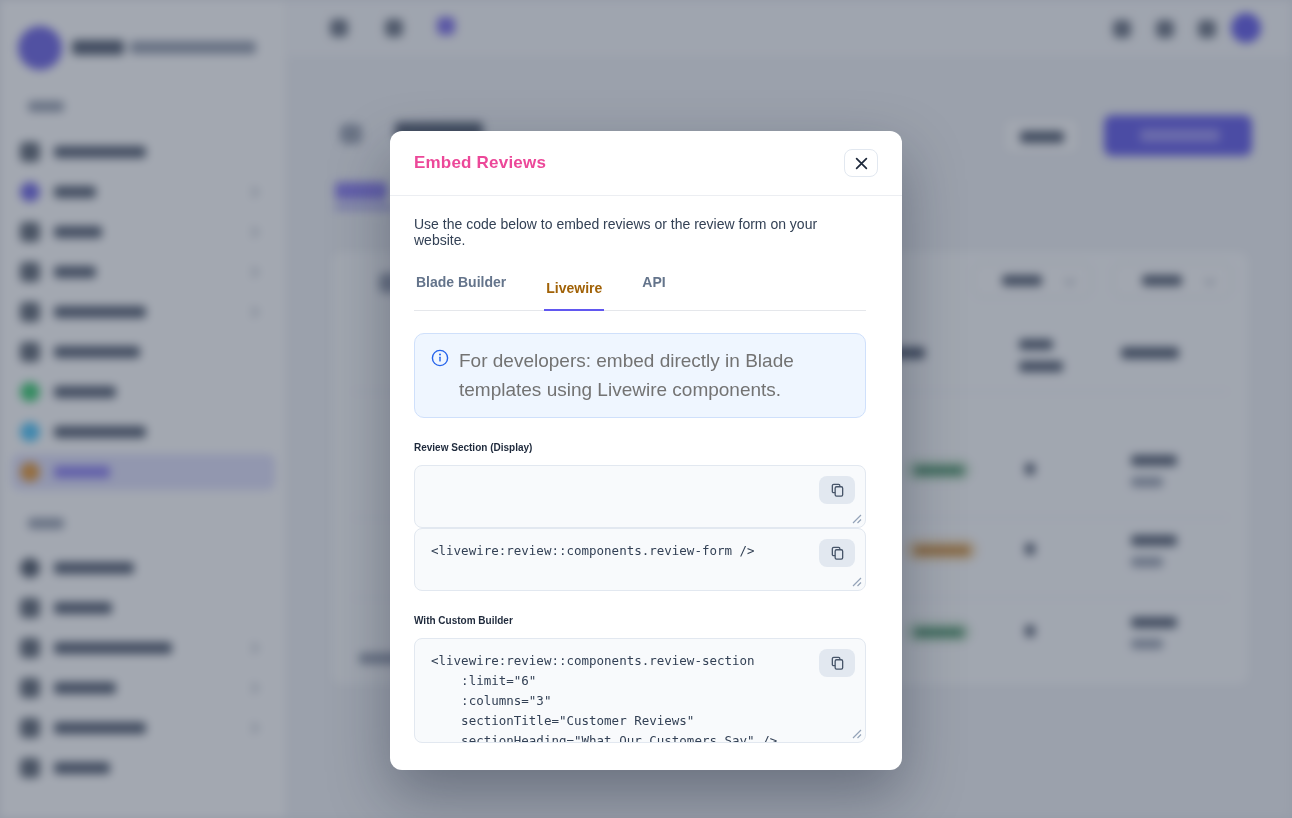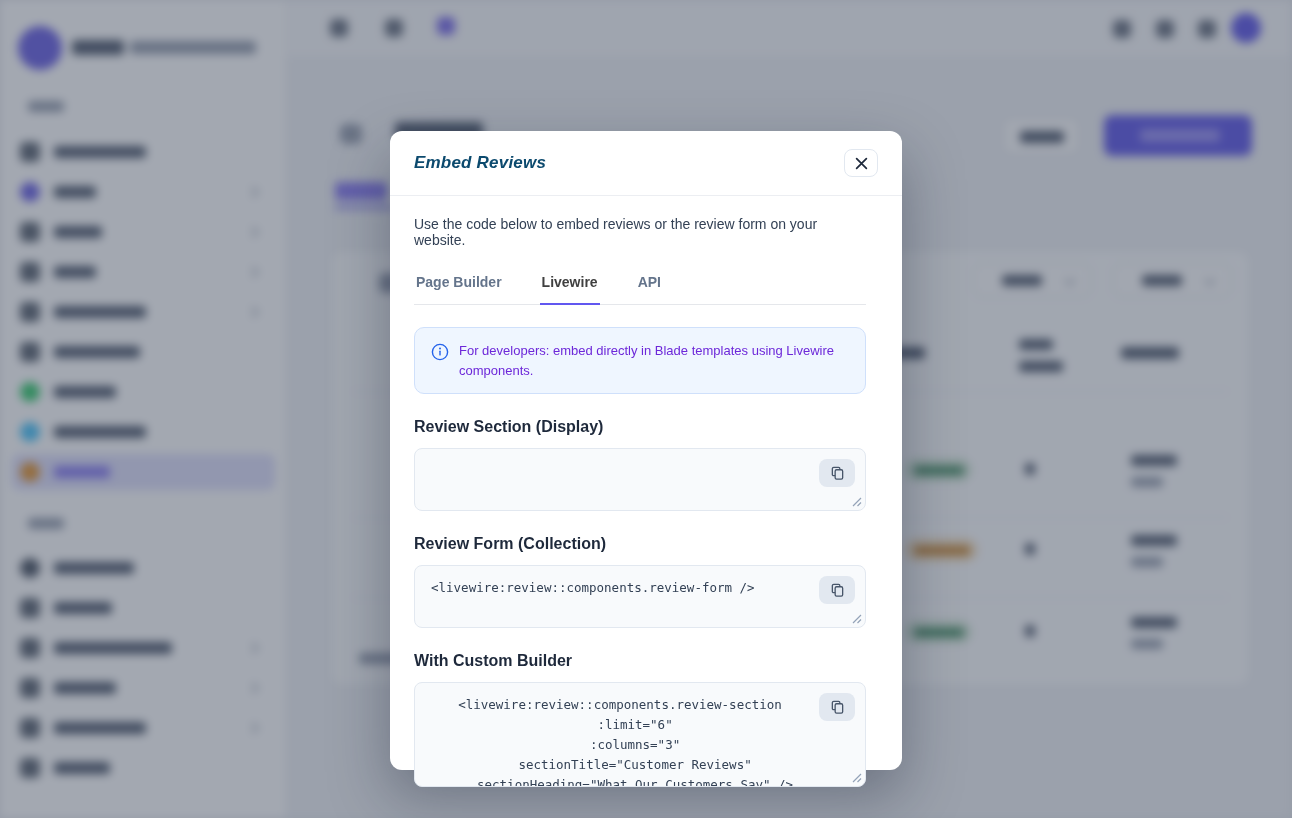--- a/index.html
+++ b/index.html
@@ -34,42 +34,42 @@
           background:#fbfcfd; border-radius:12px; border:1px solid #e3e6ec; }
   .pillbadge { position:absolute; height:22px; border-radius:11px; }
   .rowline { position:absolute; left:20px; right:20px; height:1px; background:#e5e7eb; }
 
   
   .modal { position:absolute; left:390px; top:131px; width:512px; height:639px;
            background:#ffffff; border-radius:12px;
            box-shadow:0 25px 60px rgba(15,23,42,.35); z-index:5; }
   .modal-header { display:flex; align-items:center; justify-content:space-between;
                   padding:18px 24px; border-bottom:1px solid #eceef2; }
-  .modal-title { font-size:17px; font-weight:700; color:#0c4a6e; letter-spacing:.2px;font-style:italic; }
+  .modal-title { font-size:17px; font-weight:700; color:#ec4899; letter-spacing:.2px; }
   .close-btn { width:34px; height:28px; border:1px solid #e2e8f0; border-radius:8px;
                background:#fff; display:flex; align-items:center; justify-content:center;
                cursor:pointer; }
   .modal-body { padding:20px 36px 0 24px; }
   .modal-desc { font-size:14px; color:#334155; margin-bottom:20px; }
 
   .tabs { display:flex; gap:36px; border-bottom:1px solid #e5e7eb; }
   .tab { font-size:14px; font-weight:600; color:#64748b; padding:6px 2px 13px 2px;
          cursor:pointer; border-bottom:2px solid transparent; margin-bottom:-1px; }
-  .tab.active { color:#404040; border-bottom-color:#6157f0; }
+  .tab.active { color:#a16207; border-bottom-color:#6157f0;margin-top:6px; }
 
   .info-box { margin-top:22px; background:#eff6ff; border:1px solid #cfe0fb;
               border-radius:10px; padding:13px 16px; display:flex; gap:10px; }
-  .info-text { font-size:13px; line-height:1.5; color:#6d28d9; }
+  .info-text { font-size:19px; line-height:1.5; color:#737373; }
   .info-i { flex:none; margin-top:2px; }
 
-  .sec-heading { font-size:16px; font-weight:600; color:#1e293b; margin-top:24px; margin-bottom:12px; }
+  .sec-heading { font-size:10px; font-weight:600; color:#1e293b; margin-top:24px; margin-bottom:12px; }
   .codebox { position:relative; background:#f8fafc; border:1px solid #e2e8f0; border-radius:8px;
              padding:12px 56px 12px 16px; overflow:hidden; }
   .codebox.h1 { height:63px; }
-  .codebox.h3 { height:105px;text-align:center; }
+  .codebox.h3 { height:105px; }
   .code { font-family:"DejaVu Sans Mono", monospace; font-size:12.5px; line-height:20px;
           color:#334155; white-space:pre; }
   .copy-btn { position:absolute; top:10px; right:10px; width:36px; height:28px;
               background:#e2e8f0; border:none; border-radius:8px; cursor:pointer;
               display:flex; align-items:center; justify-content:center; }
   .grip { position:absolute; right:3px; bottom:3px; width:12px; height:12px; }
 </style>
 </head>
 <body>
 
@@ -234,21 +234,21 @@
       <svg width="13" height="13" viewBox="0 0 12 12">
         <path d="M1.5 1.5 L10.5 10.5 M10.5 1.5 L1.5 10.5" stroke="#1e293b" stroke-width="1.6" stroke-linecap="round"></path>
       </svg>
     </button>
   </div>
 
   <div class="modal-body">
     <div class="modal-desc">Use the code below to embed reviews or the review form on your website.</div>
 
     <div class="tabs">
-      <div class="tab">Page Builder</div>
+      <div class="tab">Blade Builder</div>
       <div class="tab active">Livewire</div>
       <div class="tab">API</div>
     </div>
 
     <div class="info-box">
       <svg class="info-i" width="18" height="18" viewBox="0 0 18 18">
         <circle cx="9" cy="9" r="7.6" fill="none" stroke="#2563eb" stroke-width="1.4"></circle>
         <circle cx="9" cy="5.6" r="1" fill="#2563eb"></circle>
         <rect x="8.3" y="7.6" width="1.4" height="5" rx="0.7" fill="#2563eb"></rect>
       </svg>
@@ -261,21 +261,20 @@
         <svg width="15" height="15" viewBox="0 0 16 16">
           <rect x="5.5" y="4" width="8" height="10" rx="1.5" fill="none" stroke="#475569" stroke-width="1.4"></rect>
           <path d="M10.5 4 V2.8 a1.3 1.3 0 0 0 -1.3 -1.3 H4 a1.5 1.5 0 0 0 -1.5 1.5 V9 a1.3 1.3 0 0 0 1.3 1.3 H5.5" fill="none" stroke="#475569" stroke-width="1.4"></path>
         </svg>
       </button>
       <svg class="grip" viewBox="0 0 12 12">
         <path d="M11 3 L3 11 M11 7.5 L7.5 11" stroke="#94a3b8" stroke-width="1.2"></path>
       </svg>
     </div>
 
-    <div class="sec-heading">Review Form (Collection)</div>
     <div class="codebox h1">
       <div class="code">&lt;livewire:review::components.review-form /&gt;</div>
       <button class="copy-btn">
         <svg width="15" height="15" viewBox="0 0 16 16">
           <rect x="5.5" y="4" width="8" height="10" rx="1.5" fill="none" stroke="#475569" stroke-width="1.4"></rect>
           <path d="M10.5 4 V2.8 a1.3 1.3 0 0 0 -1.3 -1.3 H4 a1.5 1.5 0 0 0 -1.5 1.5 V9 a1.3 1.3 0 0 0 1.3 1.3 H5.5" fill="none" stroke="#475569" stroke-width="1.4"></path>
         </svg>
       </button>
       <svg class="grip" viewBox="0 0 12 12">
         <path d="M11 3 L3 11 M11 7.5 L7.5 11" stroke="#94a3b8" stroke-width="1.2"></path>

